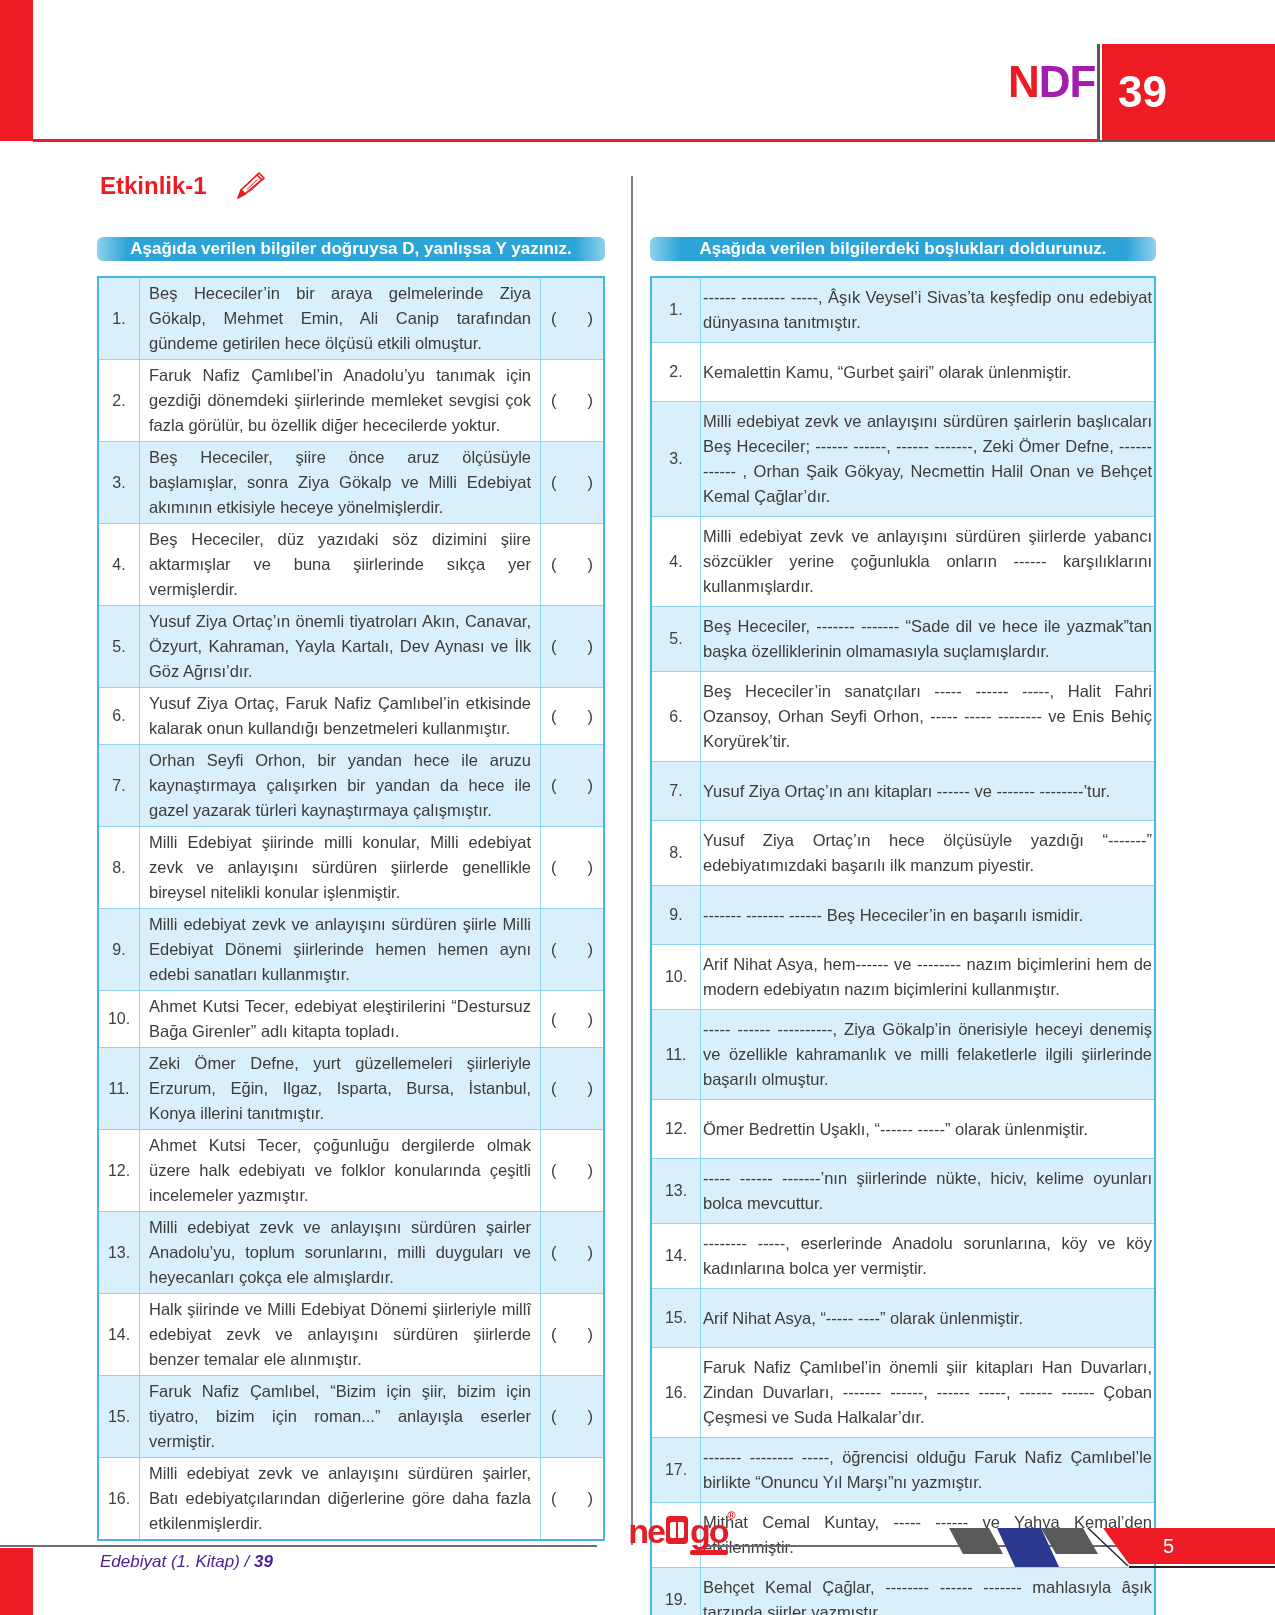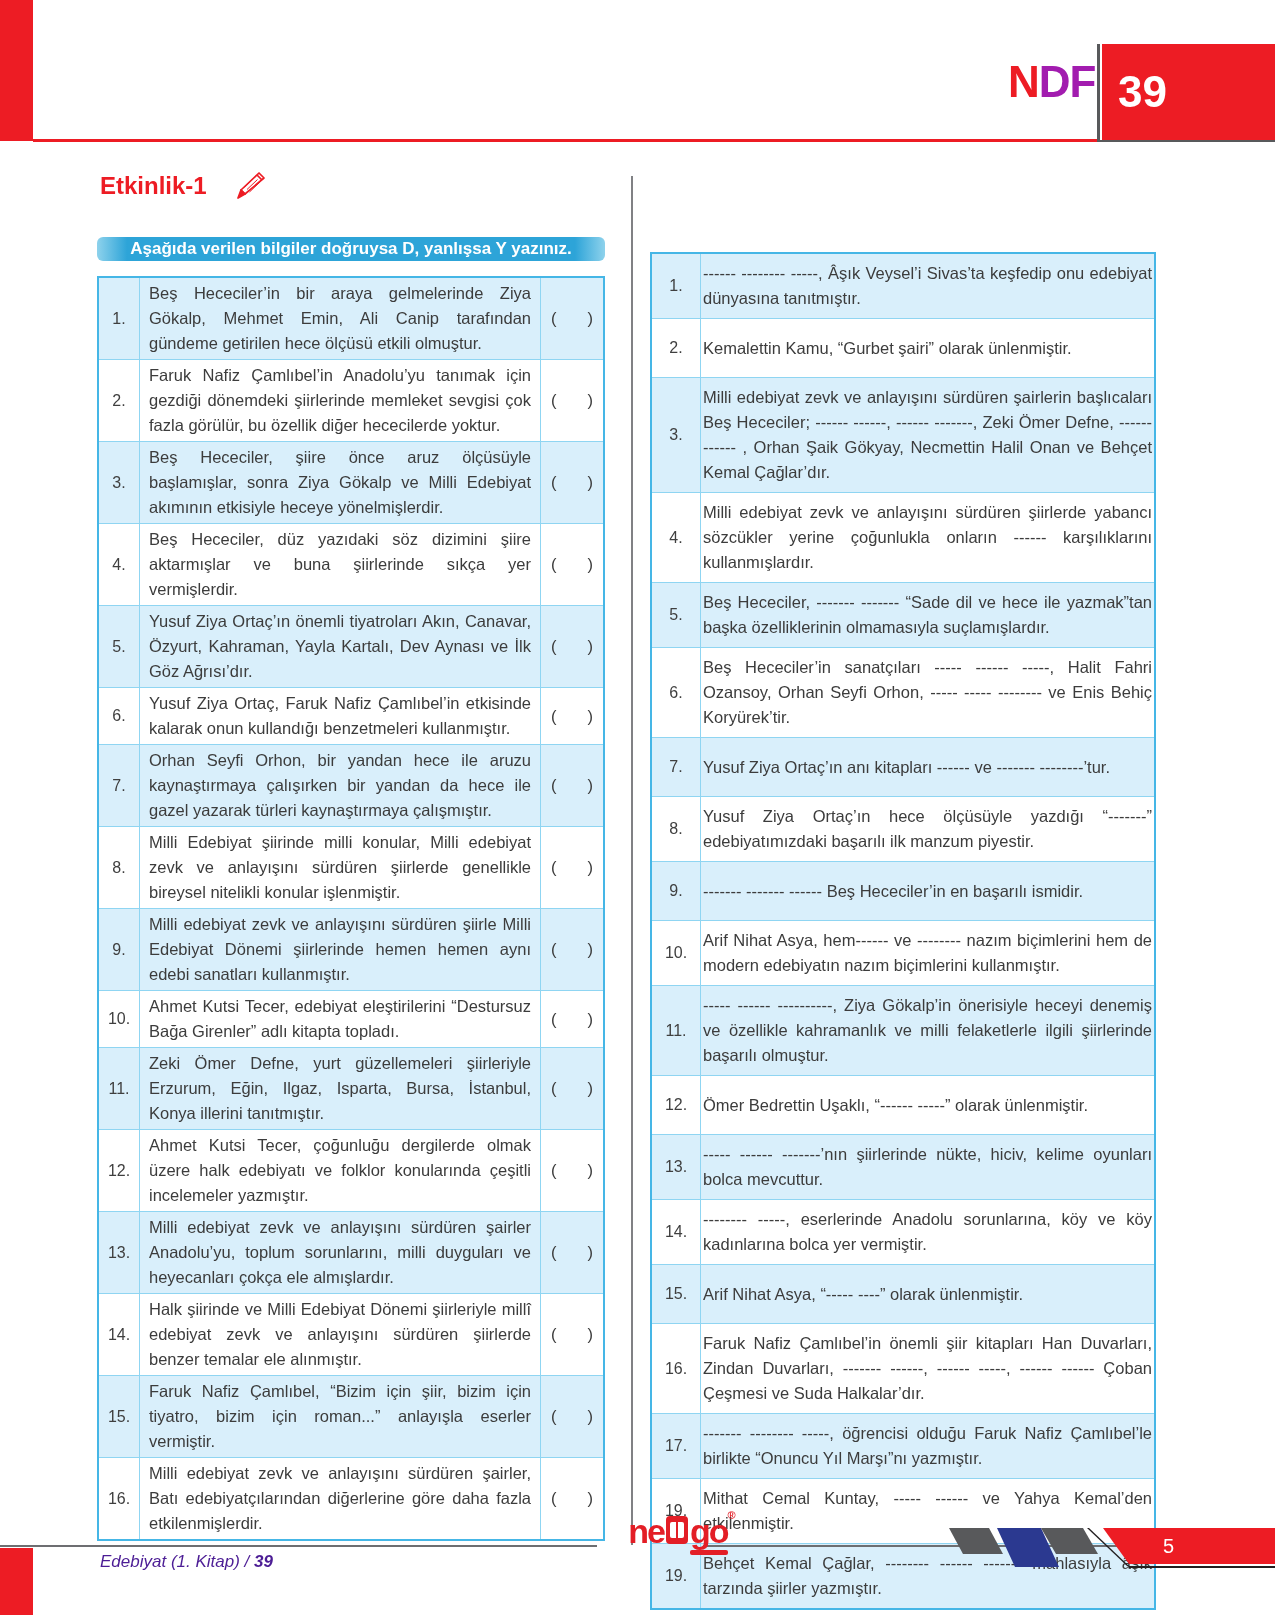--- a/index.html
+++ b/index.html
@@ -260,20 +260,21 @@
                 <span>(</span>
                 <span>)</span>
               </div>
             </td>
           </tr>
       </tbody>
     </table>
   </div>
 
   <div class="panel panel-right">
+    <div class="pill">Aşağıda verilen bilgilerdeki boşlukları doldurunuz.</div>
     <table class="qtable">
       <tbody>
         <tr>
             <td class="num">1.</td>
             <td class="txt">------ -------- -----, Âşık Veysel’i Sivas’ta keşfedip onu edebiyat dünyasına tanıtmıştır.</td>
           </tr>
         <tr>
             <td class="num">2.</td>
             <td class="txt">Kemalettin Kamu, “Gurbet şairi” olarak ünlenmiştir.</td>
           </tr>

